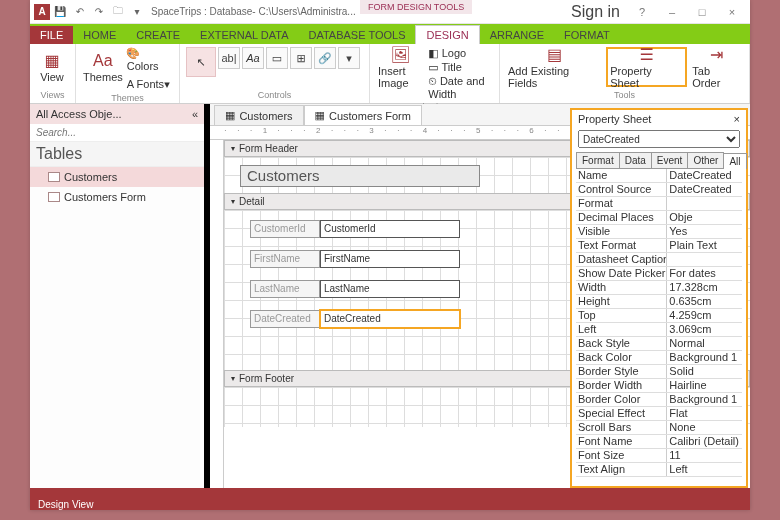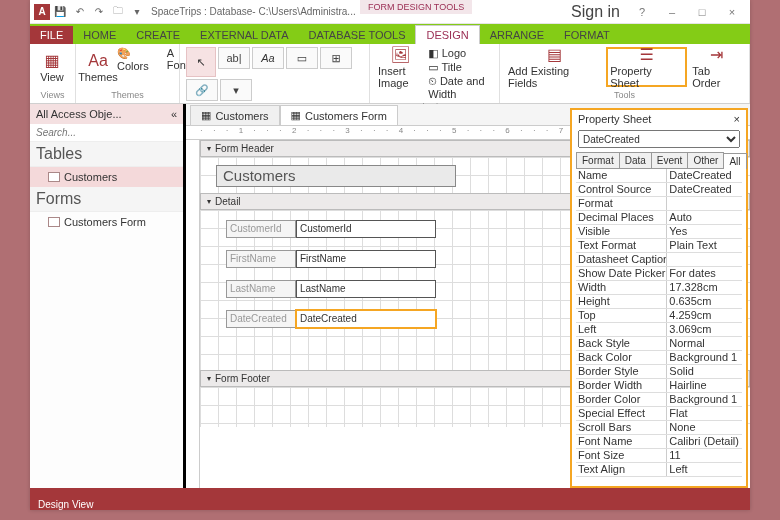--- a/index.html
+++ b/index.html
@@ -16,24 +16,24 @@
 .tabs{height:20px;background:#84cc16;display:flex;align-items:flex-end;padding-left:0}
 .tab{padding:3px 10px;font-size:11px;color:#444;text-transform:uppercase}
 .tab.file{background:#a4373a;color:#fff}
 .tab.active{color:#9b2e54;border:1px solid #ccc;border-bottom:none;background:#fff}
 .ribbon{height:60px;background:#fff;border-bottom:1px solid #d0d0d0;display:flex}
 .rgroup{border-right:1px solid #e0e0e0;padding:3px 6px;display:flex;flex-direction:column;justify-content:space-between}
 .rgroup .glabel{font-size:9px;color:#888;text-align:center;margin-top:2px}
 .rgroup .row{display:flex;gap:3px;align-items:flex-start;flex:1}
 .rb{display:flex;flex-direction:column;align-items:center;justify-content:center;min-width:32px;height:40px;font-size:10px;color:#444;gap:1px;padding:0 2px}
 .rb .ic{font-size:16px;color:#a4373a}
-.ctl{width:32px;height:22px;border:1px solid #ccc;display:flex;align-items:center;justify-content:center;font-size:11px;color:#444;background:#fafafa}
+.ctl{width:22px;height:22px;border:1px solid #ccc;display:flex;align-items:center;justify-content:center;font-size:11px;color:#444;background:#fafafa}
 .hilite{border:2px solid #f5a623}
 .body{display:flex;height:calc(100% - 124px)}
-.nav{width:156px;border-right:3px solid #000000;background:#fdfdfd}
+.nav{width:180px;border-right:6px solid #000000;background:#fdfdfd}
 .nav .hdr{padding:4px 6px;display:flex;justify-content:space-between;align-items:center;color:#a4373a;font-size:13px;background:#f4e0e1}
 .nav .search{width:100%;padding:3px 6px;border:none;border-bottom:1px solid #eee;font-style:italic;font-size:10px;color:#999}
 .nav .sect{padding:3px 6px;font-size:16px;color:#555;border-bottom:1px solid #eee;background:#f5f5f5}
 .nav .item{padding:4px 8px 4px 18px;font-size:11px;display:flex;align-items:center;gap:4px}
 .nav .item.sel{background:#f4d9da}
 .nav .iic{width:12px;height:10px;border:1px solid #a88;background:#fff}
 .design{flex:1;background:#fff;position:relative;overflow:hidden}
 .doctabs{height:22px;background:#f5f5f5;display:flex;align-items:flex-end;border-bottom:1px solid #ccc;padding-left:4px}
 .doctab{padding:3px 10px;border:1px solid #ccc;border-bottom:none;background:#f0f0f0;font-size:11px;display:flex;gap:4px;align-items:center}
 .doctab.act{background:#fff}
@@ -109,21 +109,21 @@
           </div>
         </div>
    <div class="glabel">Views</div>
   </div>
   <div class="rgroup" style="width:104px">
    <div class="row">
     <div class="rb">
             <span class="ic">Aa</span>
             <span>Themes</span>
           </div>
-    <div style="display:flex;flex-direction:row;gap:18px;font-size:10px">
+    <div style="display:flex;flex-direction:column;gap:6px;font-size:10px">
      <span>🎨 <span>Colors</span></span>
      <span>A <span>Fonts</span>▾</span>
     </div>
    </div>
    <div class="glabel">Themes</div>
   </div>
   <div class="rgroup" style="width:190px">
    <div class="row" style="flex-wrap:wrap;gap:2px">
     <div class="arrowptr">↖</div>
     <div class="ctl">ab|</div>
@@ -173,21 +173,20 @@
  <div class="body">
   <div class="nav">
    <div class="hdr">
           <span>All Access Obje...</span>
           <span>«</span>
         </div>
    <input class="search" placeholder="Search..." style="">
    <div id="nav-sections">
           <div class="sect">Tables</div>
           <div class="item sel"><span class="iic"></span>Customers</div>
-          <div class="sect">Forms</div>
           <div class="item"><span class="iic"></span>Customers Form</div>
         </div>
   </div>
 
   <div class="design">
    <div class="doctabs" id="doctabs">
           <div class="doctab"><span>▦</span>Customers</div>
           <div class="doctab act"><span>▦</span>Customers Form</div>
         </div>
    <div class="ruler">· · · 1 · · · 2 · · · 3 · · · 4 · · · 5 · · · 6 · · · 7 · · · 8 · · · 9</div>
@@ -243,21 +242,21 @@
         <div class="prow">
           <div class="pk">Control Source</div>
           <div class="pv">DateCreated</div>
         </div>
         <div class="prow">
           <div class="pk">Format</div>
           <div class="pv"></div>
         </div>
         <div class="prow">
           <div class="pk">Decimal Places</div>
-          <div class="pv">Auto</div>
+          <div class="pv">Obje</div>
         </div>
         <div class="prow">
           <div class="pk">Visible</div>
           <div class="pv">Yes</div>
         </div>
         <div class="prow">
           <div class="pk">Text Format</div>
           <div class="pv">Plain Text</div>
         </div>
         <div class="prow">

